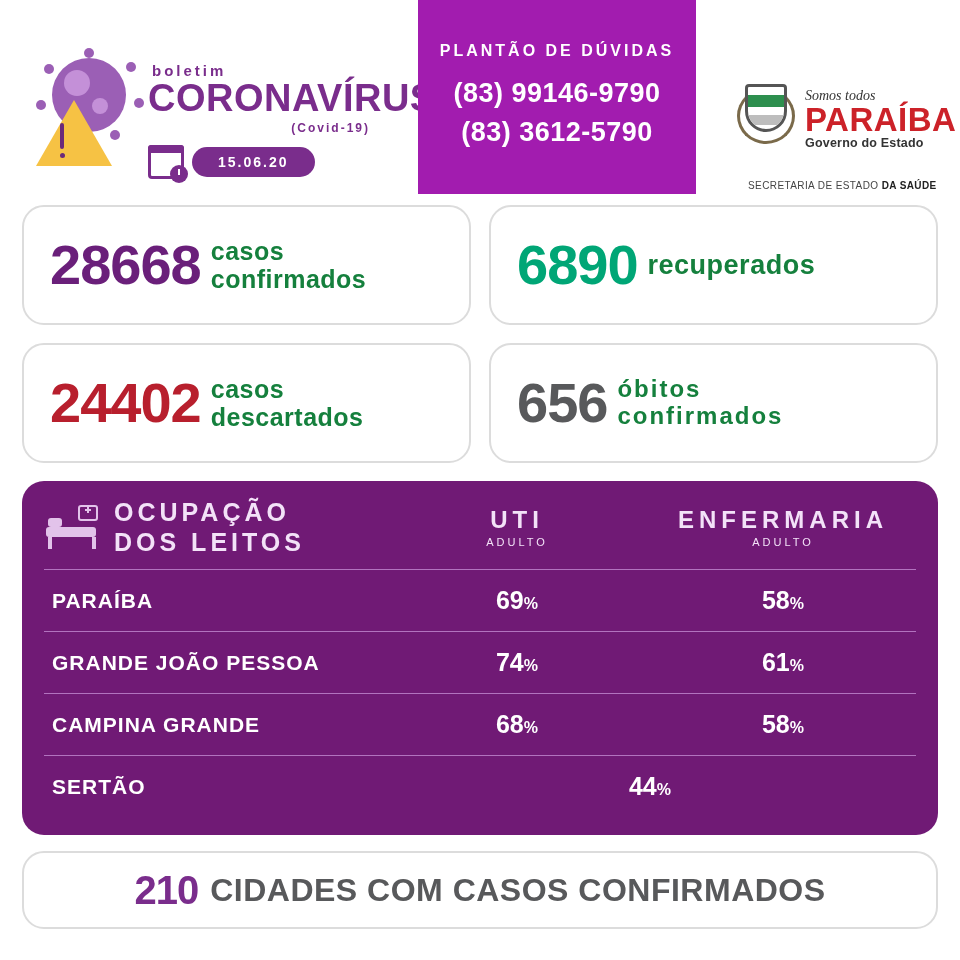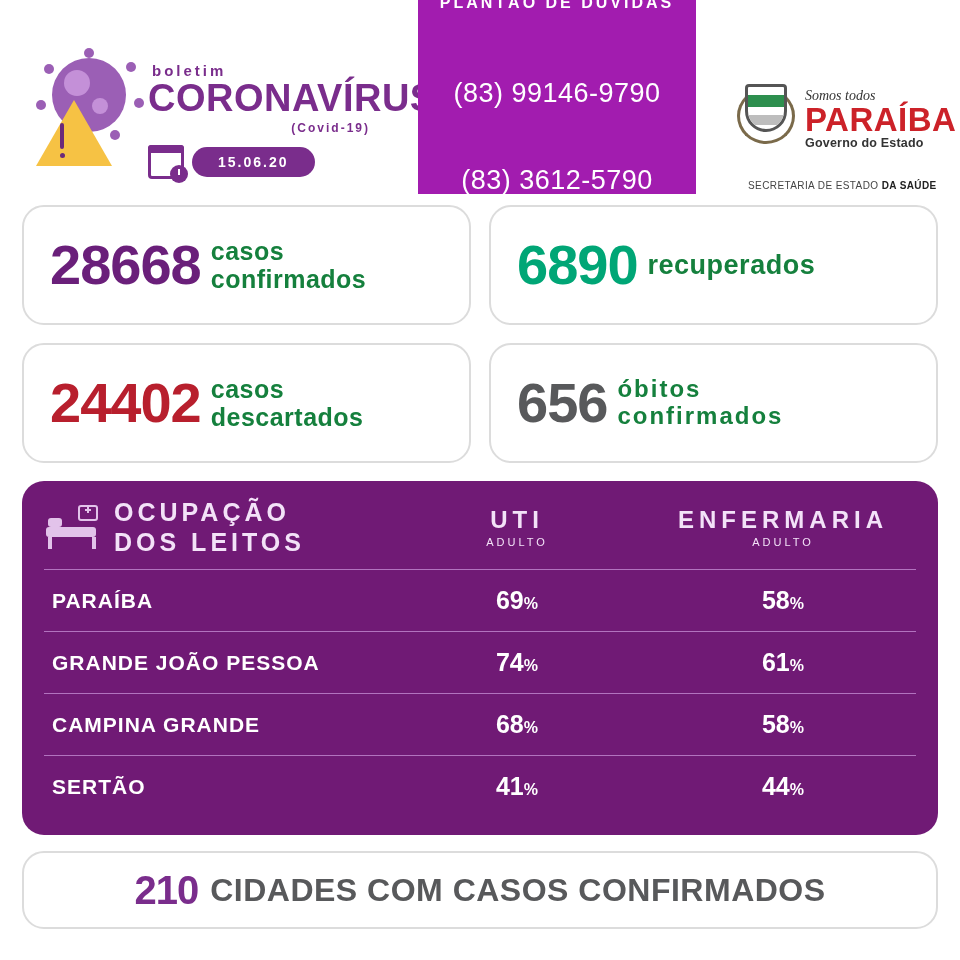--- a/index.html
+++ b/index.html
@@ -196,24 +196,23 @@
     color: #ffffff;
   }
   .plantao-title {
     font-size: 16px;
     letter-spacing: 3px;
     font-weight: 700;
     margin-bottom: 14px;
   }
   .plantao-phone {
     font-size: 27px;
-    font-weight: 400;
+    font-weight: 700;
     line-height: 1.45;
     letter-spacing: 0.5px;
-    margin-top: 48px;
   }
 
   
   .gov-block {
     position: absolute;
     left: 735px;
     top: 78px;
     display: flex;
     align-items: flex-end;
   }
@@ -613,21 +612,20 @@
       <div class="val"><span>74</span><span class="pct">%</span></div>
       <div class="val"><span>61</span><span class="pct">%</span></div>
     </div>
     <div class="beds-row">
       <div class="region">CAMPINA GRANDE</div>
       <div class="val"><span>68</span><span class="pct">%</span></div>
       <div class="val"><span>58</span><span class="pct">%</span></div>
     </div>
     <div class="beds-row">
       <div class="region">SERTÃO</div>
-      <div class="val"><span>41</span><span class="pct">%</span></div>
       <div class="val"><span>44</span><span class="pct">%</span></div>
     </div>
   </div>
 
   <div class="footer">
     <div class="footer-num">210</div>
     <div class="footer-text">CIDADES COM CASOS CONFIRMADOS</div>
   </div>
 
 </div>

